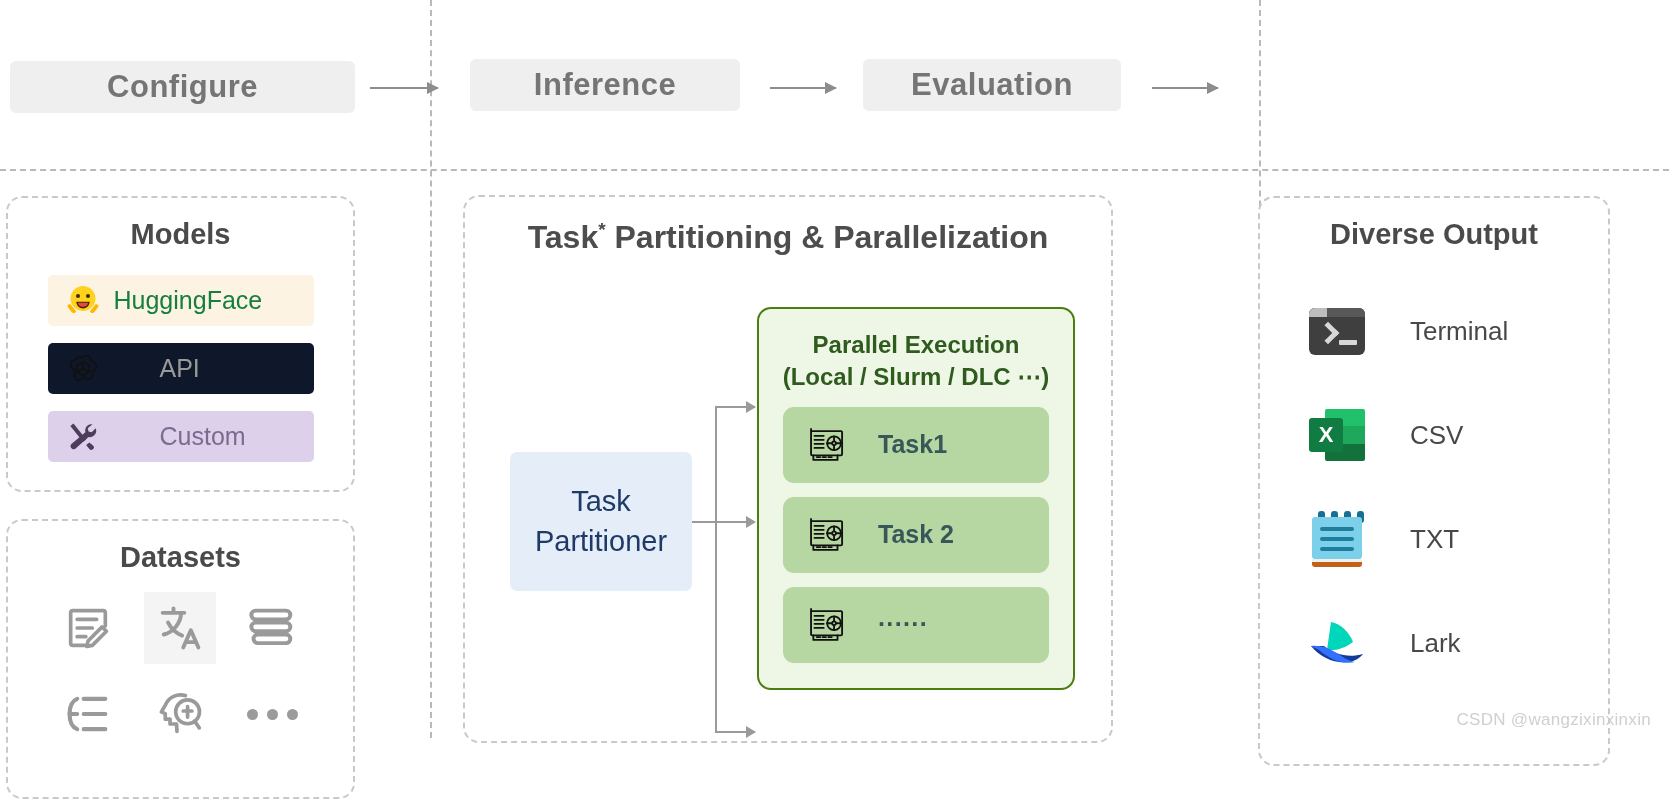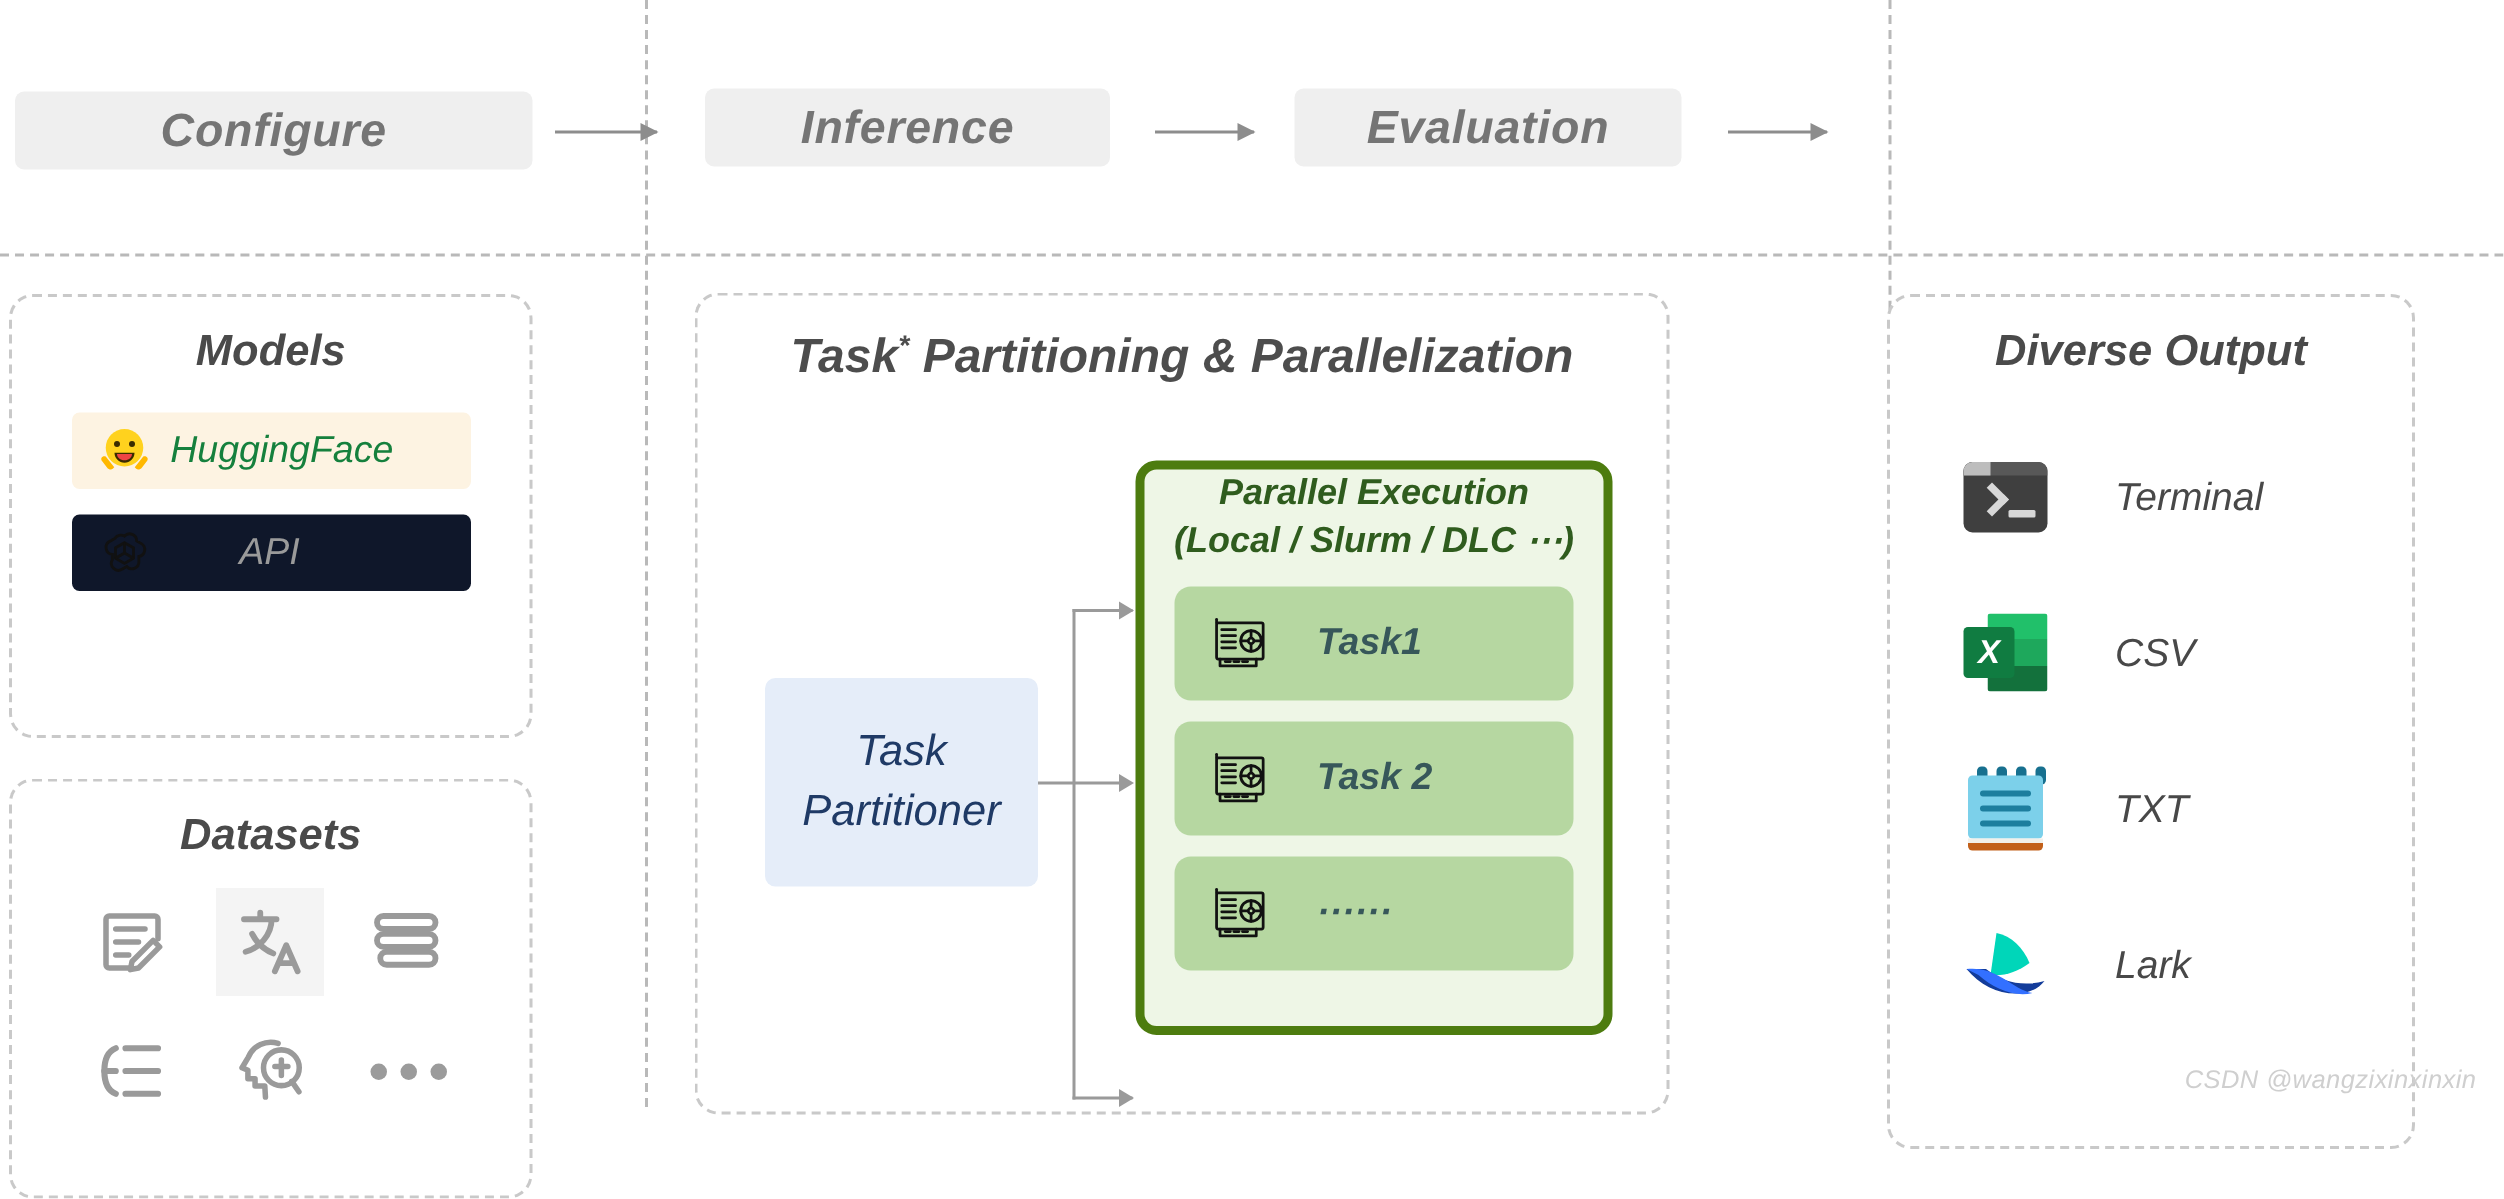--- a/index.html
+++ b/index.html
@@ -3,21 +3,21 @@
 <meta charset="utf-8">
 <style>
   * { box-sizing: border-box; margin: 0; padding: 0; }
   html, body {
     width: 1669px; height: 799px;
     background: #ffffff;
     font-family: "Liberation Sans", sans-serif;
     overflow: hidden;
   }
 
-  #stage { position: relative; width: 1669px; height: 738px; font-style: italic; }
+  #stage { position: relative; width: 1669px; height: 738px; }
 
   
   .vdiv {
     position: absolute; top: 0; bottom: 0; width: 0;
     border-left: 2px dashed #b9b9b9;
   }
   .hdiv {
     position: absolute; left: 0; right: 0; height: 0;
     border-top: 2px dashed #b9b9b9;
   }
@@ -116,23 +116,23 @@
     color: #1f3a66;
     font-size: 29px;
     line-height: 1.35;
   }
 
   #parallel-box {
     position: absolute;
     left: 292px; top: 110px;
     width: 318px; height: 383px;
     background: #eef6e6;
-    border: 6px solid #4d7c0f;
+    border: 2px solid #4d7c0f;
     border-radius: 14px;
-    padding-top: 0;
+    padding-top: 20px;
   }
   #parallel-title {
     text-align: center;
     color: #2f5c1e;
     font-weight: bold;
     font-size: 24px;
     line-height: 1.33;
   }
   .task-box {
     margin: 14px auto 0;
@@ -264,20 +264,32 @@
       <span class="out-ico" style="width:42px;flex:0 0 42px;height:42px">
         <svg viewBox="0 0 24 24" width="36" height="36" fill="none" stroke="#111" stroke-width="1.25" aria-hidden="true">
           <path d="M12 4.3a3.1 3.1 0 0 1 5.4 2.1l2.1 1.2a3.1 3.1 0 0 1-1.1 5.7v2.4a3.1 3.1 0 0 1-5.4 2.1l-2.1 1.2a3.1 3.1 0 0 1-4.3-4.2l-.0-2.4A3.1 3.1 0 0 1 5.6 6.5l2.1-1.2A3.1 3.1 0 0 1 12 4.3z"></path>
           <path d="M12 7.2 16 9.5v4.6L12 16.4 8 14.1V9.5z"></path>
           <path d="M12 7.2v4.6l4 2.3M12 11.8 8 14.1"></path>
         </svg>
       </span>
       <span class="mlabel">API</span>
     </div>
 
+    <div class="model-row" id="row-custom">
+      <span class="out-ico" style="width:42px;flex:0 0 42px;height:42px">
+        <svg viewBox="0 0 48 48" width="38" height="38" aria-hidden="true">
+          <g fill="#4e3c5c">
+            <path d="M8 10l4-3 16 20-4 3z"></path>
+            <path d="M28 34l4 5a3 3 0 0 0 5-4l-5-4z"></path>
+            <path d="M36 8a8 8 0 0 0-9 10L9 33a4 4 0 0 0 5 6l17-15a8 8 0 0 0 9-11l-5 5-4-1-1-4z"></path>
+          </g>
+        </svg>
+      </span>
+      <span class="mlabel">Custom</span>
+    </div>
   </div>
 
   <div class="panel" id="panel-datasets">
     <div class="panel-title" id="datasets-title">Datasets</div>
 
     <div class="ds-grid">
       <div class="ds-cell">
         <svg viewBox="0 0 24 24" width="52" height="52" fill="none" stroke="#9a9a9a" stroke-width="1.7" stroke-linecap="round" stroke-linejoin="round">
           <path d="M20 11V5a1 1 0 0 0-1-1H5a1 1 0 0 0-1 1v14a1 1 0 0 0 1 1h6"></path>
           <path d="M7 8h9M7 12h7M7 16h4"></path>

